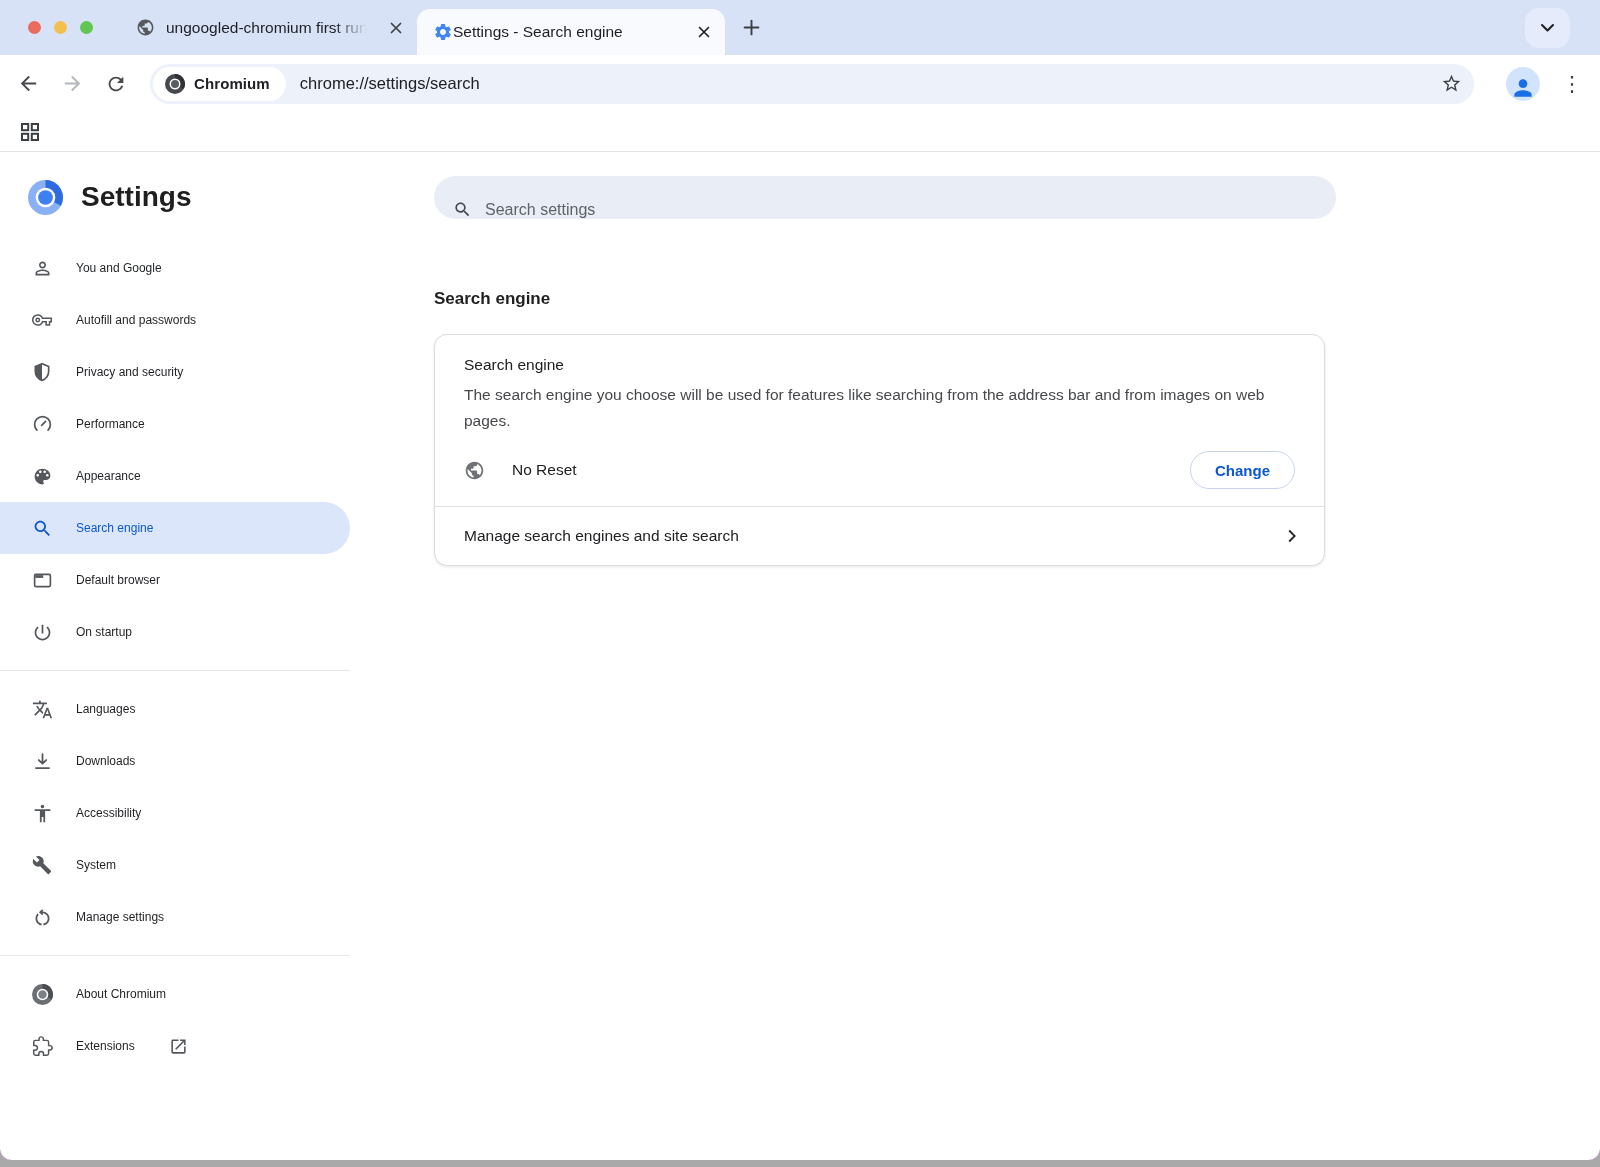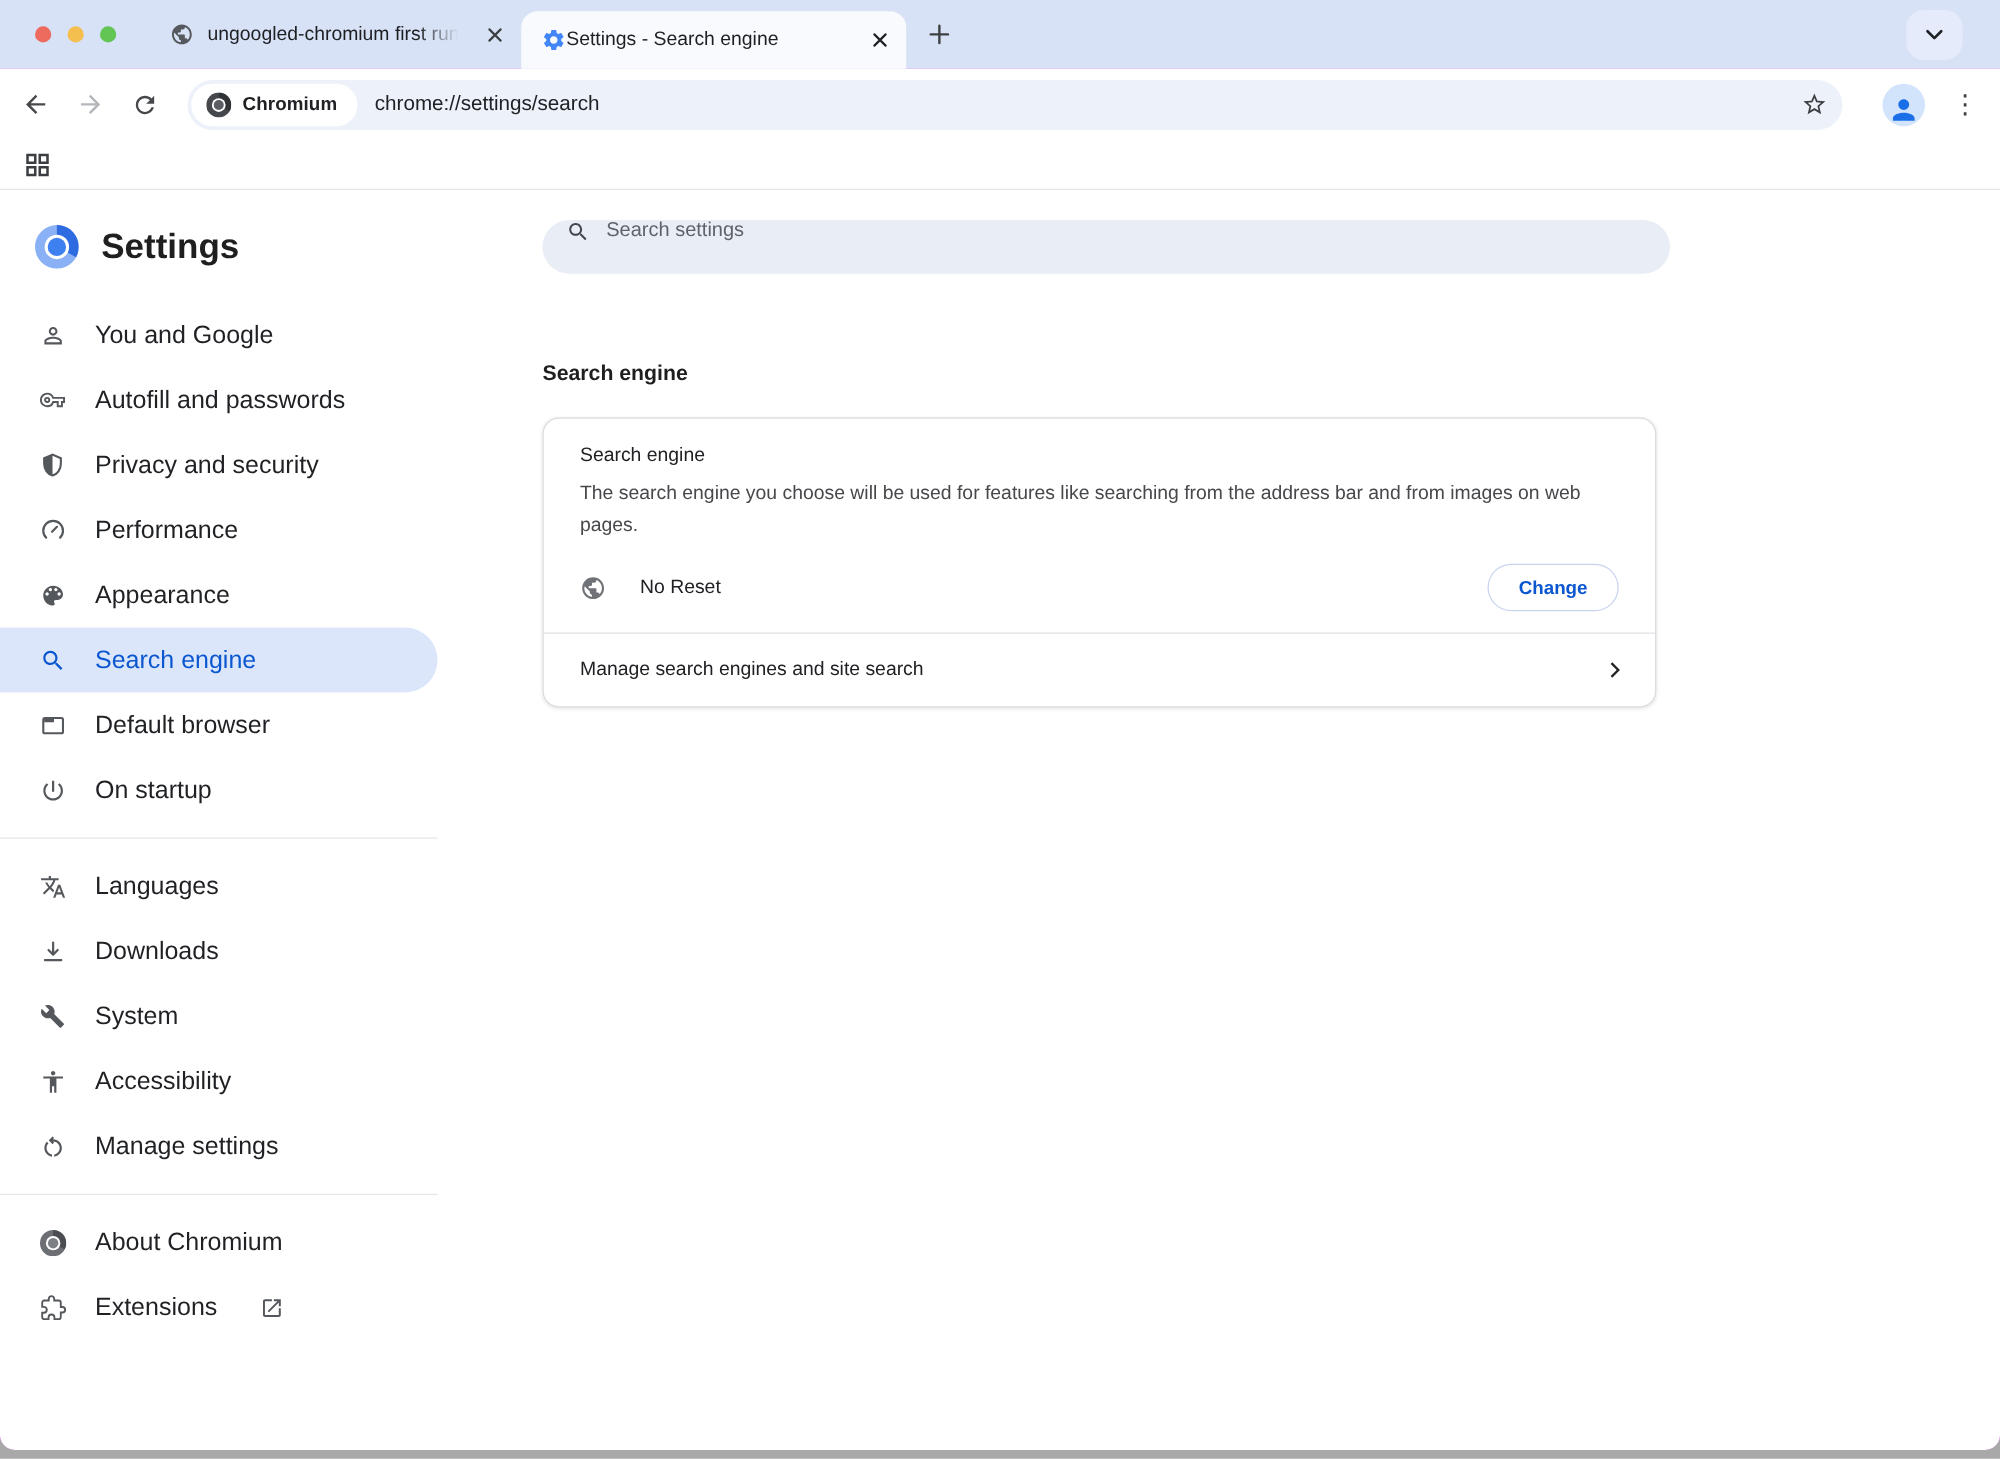--- a/index.html
+++ b/index.html
@@ -107,35 +107,35 @@
   .apps-btn { width: 28px; height: 28px; display: flex; align-items: center; justify-content: center; cursor: pointer; }
 
   
   .content { flex: 1; display: flex; background: #fff; overflow: hidden; }
 
   .sidebar { width: 350px; flex: none; }
   .sidebar-header { height: 90px; display: flex; align-items: center; gap: 18px; padding-left: 28px; }
   .page-title { font-size: 28px; color: #1f1f1f; }
   .nav-item {
     height: 52px; display: flex; align-items: center; gap: 22px;
-    padding-left: 30px; font-size: 20px; color: #1f2124; cursor: pointer;
+    padding-left: 30px; font-size: 12px; color: #1f2124; cursor: pointer;
   }
   .nav-item .nav-icon { width: 24px; height: 24px; color: #54575b; display: flex; align-items: center; justify-content: center; }
   .nav-item.selected {
     background: #dce6fb; border-radius: 0 26px 26px 0; color: #0b57d0; font-weight: 500;
   }
   .nav-item.selected .nav-icon { color: #0b57d0; }
   .nav-divider { border-top: 1px solid #e4e6e9; margin: 12px 0; }
   .ext-link-icon { margin-left: 12px; color: #54575b; display: flex; }
 
   .main { flex: 1; padding-left: 84px; }
   .main-header { height: 90px; display: flex; align-items: center; }
   .search-settings {
     width: 902px; height: 43px; background: #e9eef6; border-radius: 22px;
-    display: flex; align-items: flex-start; gap: 13px; padding: 0 19px; cursor: text;
+    display: flex; align-items: flex-end; gap: 13px; padding: 0 19px; cursor: text;
   }
   .search-settings input {
     flex: 1; border: none; outline: none; background: transparent;
     font-family: "Liberation Sans", sans-serif; font-size: 16px; color: #202124;
   }
   .search-settings input::placeholder { color: #5f6368; opacity: 1; }
 
   .section-title { margin-top: 47px; font-size: 17px; color: #1f1f1f; }
 
   .card {
@@ -373,33 +373,33 @@
         <div class="nav-item">
           <span class="nav-icon">
             <svg width="21" height="21" viewBox="0 0 24 24">
                 <path fill="none" stroke="currentColor" stroke-width="2" stroke-linecap="round" d="M12 3.5v11m0 0l4.2-4.2M12 14.5L7.8 10.3M4.5 19.5h15"></path>
               </svg>
           </span>
           <span>Downloads</span>
         </div>
         <div class="nav-item">
           <span class="nav-icon">
+            <svg width="21" height="21" viewBox="0 0 24 24">
+                <path fill="currentColor" d="M12 2c1.1 0 2 .9 2 2s-.9 2-2 2-2-.9-2-2 .9-2 2-2zm9 7h-6v13h-2v-6h-2v6H9V9H3V7h18v2z"></path>
+              </svg>
+          </span>
+          <span>Accessibility</span>
+        </div>
+        <div class="nav-item">
+          <span class="nav-icon">
             <svg width="20" height="20" viewBox="0 0 24 24">
                 <path fill="currentColor" d="M22.7 19l-9.1-9.1c.9-2.3.4-5-1.5-6.9-2-2-5-2.4-7.4-1.3L9 6 6 9 1.6 4.7C.4 7.1.9 10.1 2.9 12.1c1.9 1.9 4.6 2.4 6.9 1.5l9.1 9.1c.4.4 1 .4 1.4 0l2.3-2.3c.5-.4.5-1.1.1-1.4z"></path>
               </svg>
           </span>
           <span>System</span>
-        </div>
-        <div class="nav-item">
-          <span class="nav-icon">
-            <svg width="21" height="21" viewBox="0 0 24 24">
-                <path fill="currentColor" d="M12 2c1.1 0 2 .9 2 2s-.9 2-2 2-2-.9-2-2 .9-2 2-2zm9 7h-6v13h-2v-6h-2v6H9V9H3V7h18v2z"></path>
-              </svg>
-          </span>
-          <span>Accessibility</span>
         </div>
         <div class="nav-item">
           <span class="nav-icon">
             <svg width="21" height="21" viewBox="0 0 24 24">
                 <path fill="currentColor" d="M6 13c0-1.65.67-3.15 1.76-4.24L6.34 7.34C4.9 8.79 4 10.79 4 13c0 4.08 3.05 7.44 7 7.93v-2.02c-2.83-.48-5-2.94-5-5.91zm14 0c0-4.42-3.58-8-8-8-.06 0-.12.01-.18.01l1.09-1.09L11.5 2.5 8 6l3.5 3.5 1.41-1.41-1.08-1.08c.06 0 .11-.01.17-.01 3.31 0 6 2.69 6 6 0 2.97-2.17 5.43-5 5.91v2.02c3.95-.49 7-3.85 7-7.93z"></path>
               </svg>
           </span>
           <span>Manage settings</span>
         </div>
 

